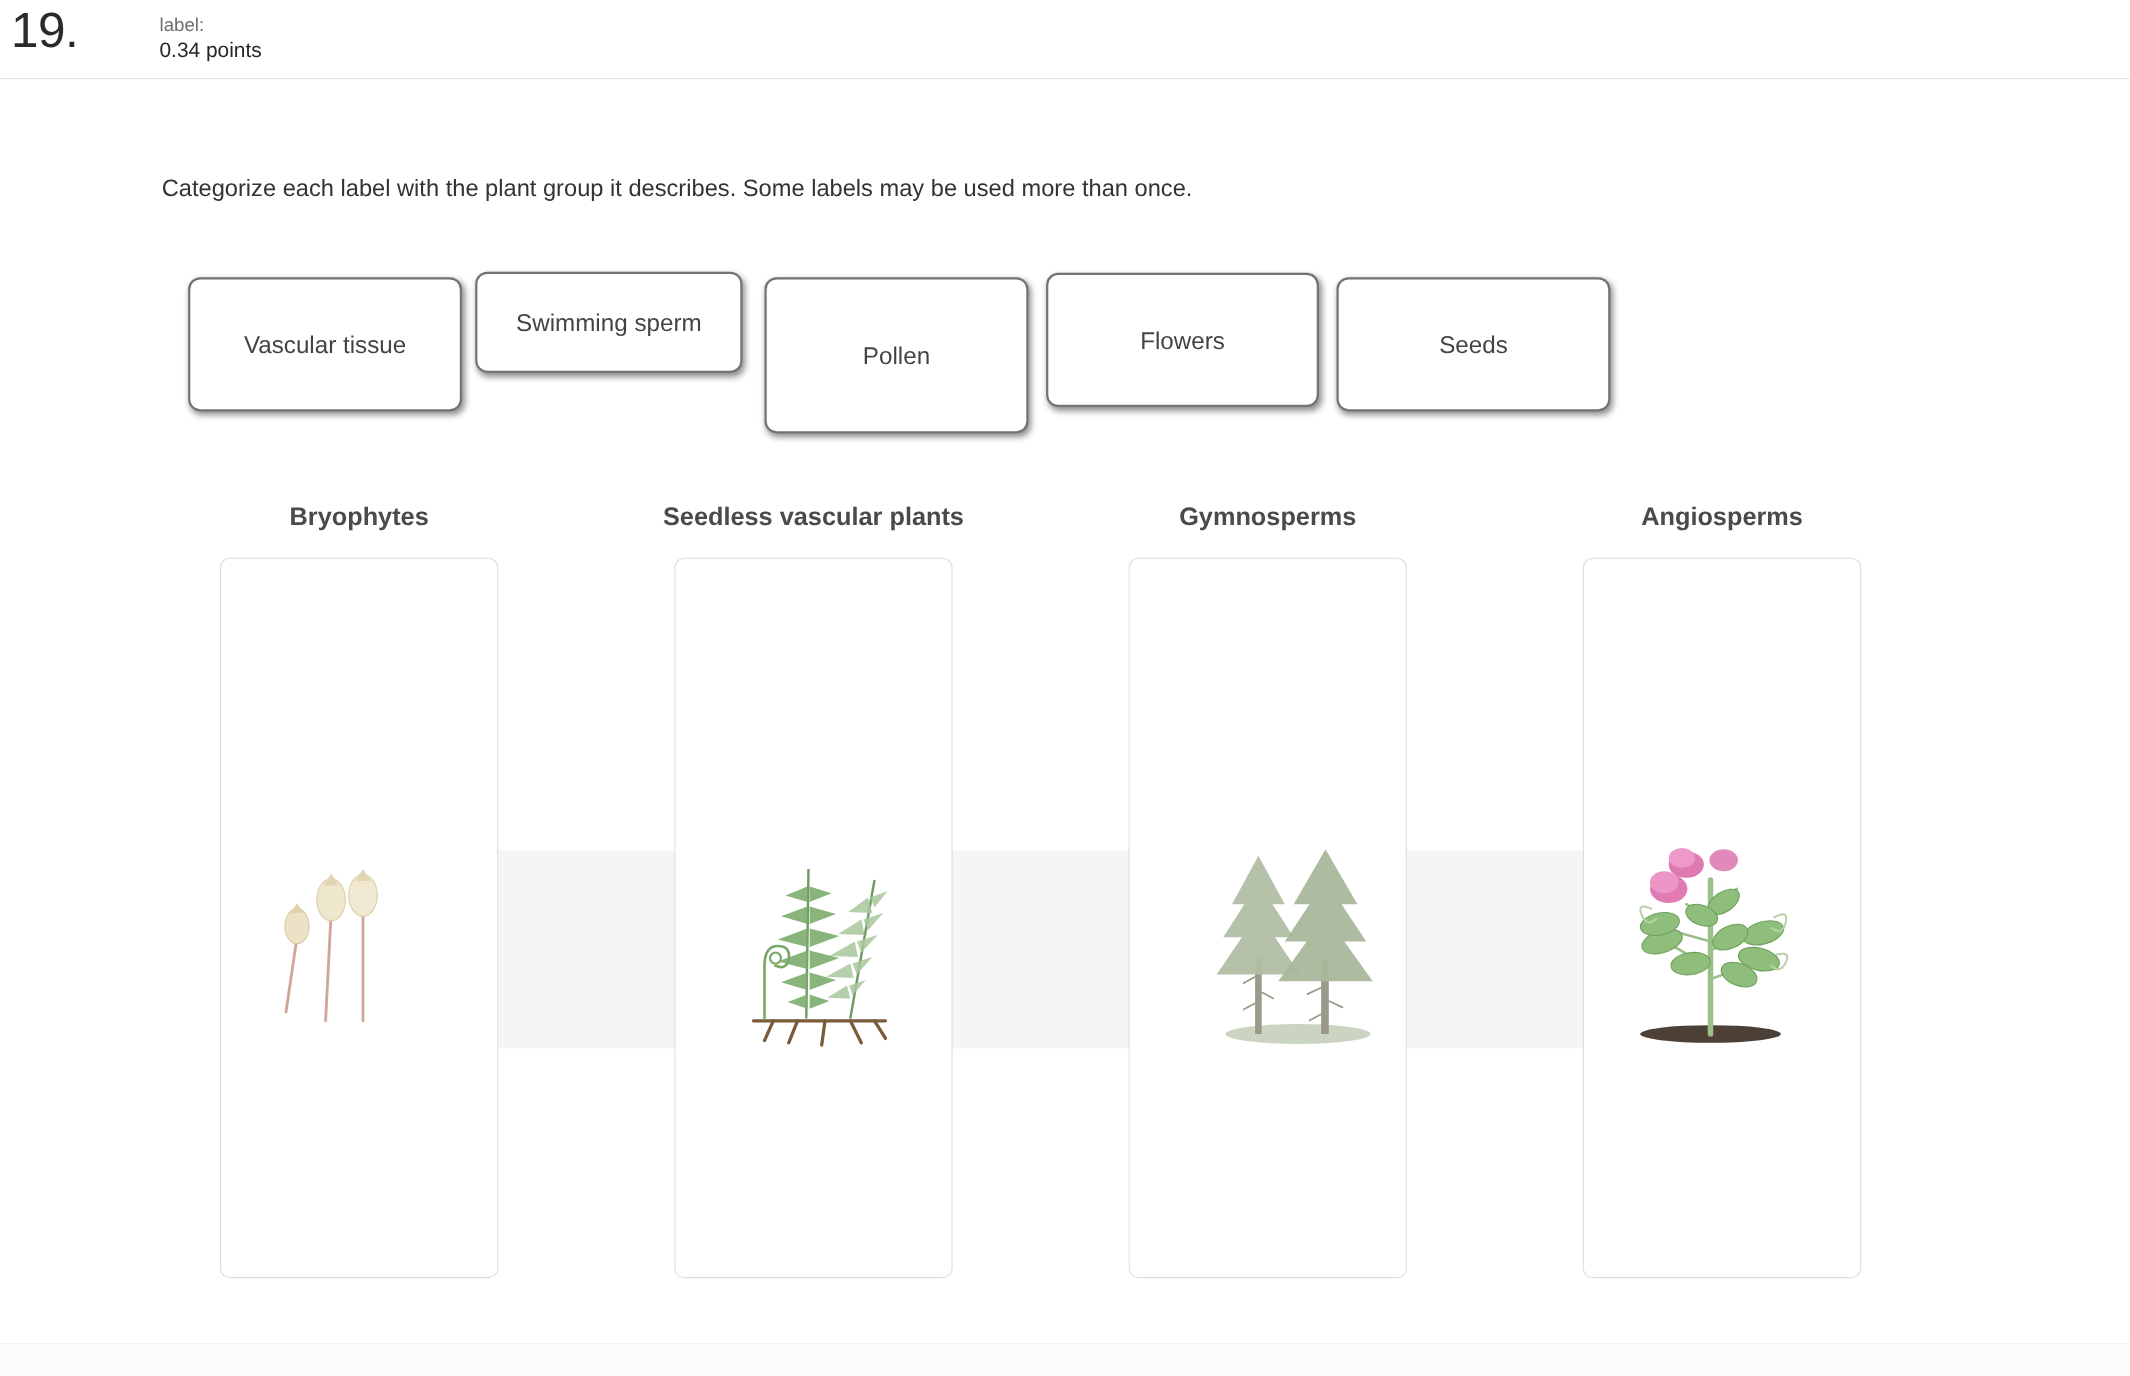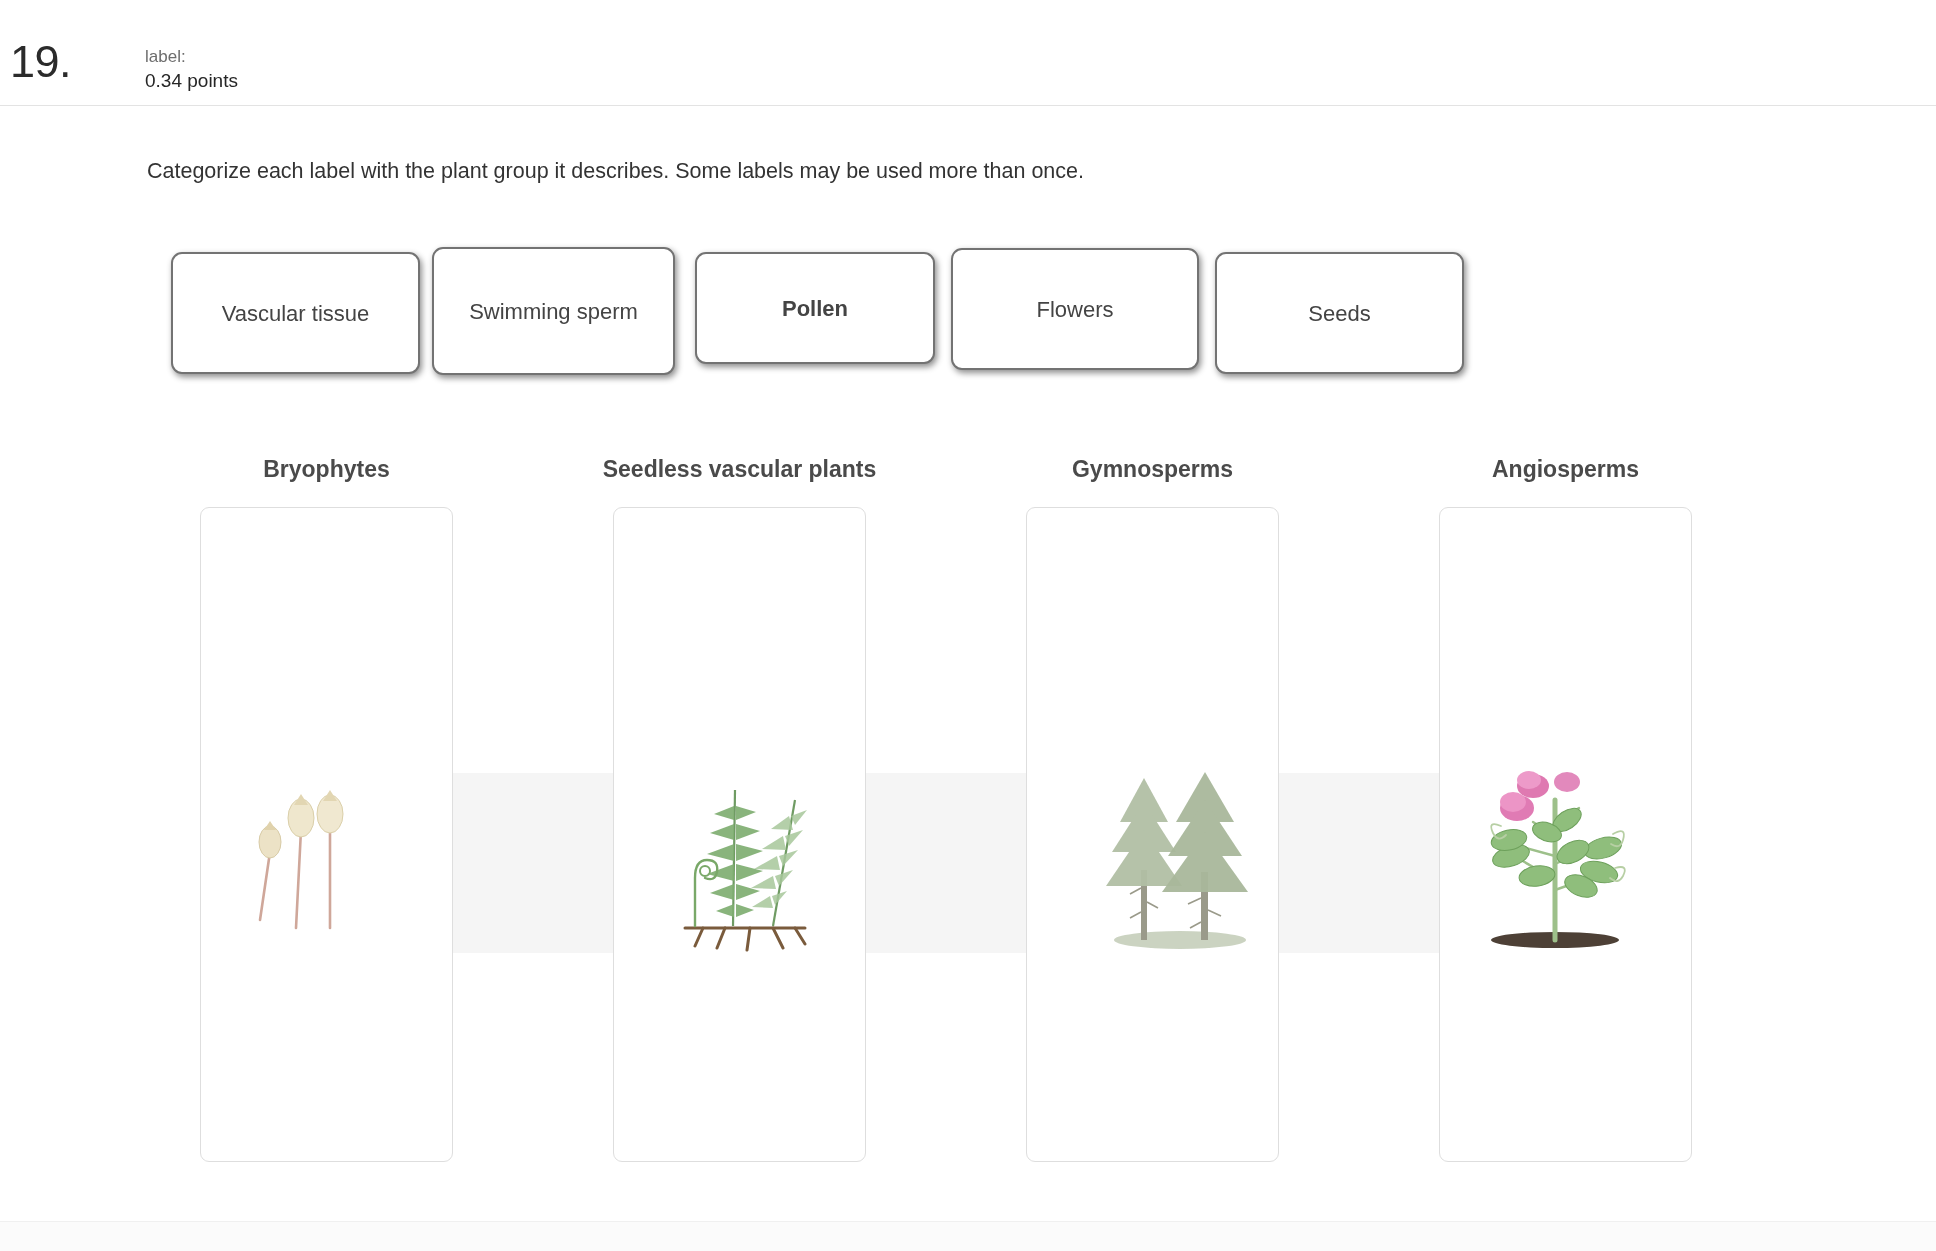--- a/index.html
+++ b/index.html
@@ -15,21 +15,20 @@
     overflow: hidden;
     position: relative;
   }
 
   
   .qheader {
     position: relative;
     height: 72px;
     border-bottom: 1px solid #e3e3e3;
     box-sizing: border-box;
-    margin-top: 34px;
   }
   .qnumber {
     position: absolute;
     left: 10px;
     top: 2px;
     font-size: 45px;
     font-weight: 400;
     color: #2b2b2b;
     letter-spacing: -0.5px;
   }
@@ -81,22 +80,22 @@
     text-align: center;
     font-size: 22px;
     color: #444444;
     line-height: 29px;
     box-sizing: border-box;
     padding: 6px 10px;
     cursor: grab;
     user-select: none;
   }
   .chip-0 { width: 249px; height: 122px; margin-right: 12px; margin-top: 7px; }
-  .chip-1 { width: 243px; height: 128px; margin-right: 20px; margin-top: 2px; }
-  .chip-2 { width: 240px; height: 112px; margin-right: 16px; margin-top: 7px; font-weight: bold; }
+  .chip-1 { width: 243px; height: 92px; margin-right: 20px; margin-top: 2px; }
+  .chip-2 { width: 240px; height: 142px; margin-right: 16px; margin-top: 7px; }
   .chip-3 { width: 248px; height: 122px; margin-right: 16px; margin-top: 3px; }
   .chip-4 { width: 244px; height: 122px; margin-right: 15px; margin-top: 5px; }
   .chip-5 { width: 249px; height: 122px; margin-top: 7px; }
 
   
   .columns {
     position: absolute;
     left: 200px;
     top: 455px;
     display: flex;

